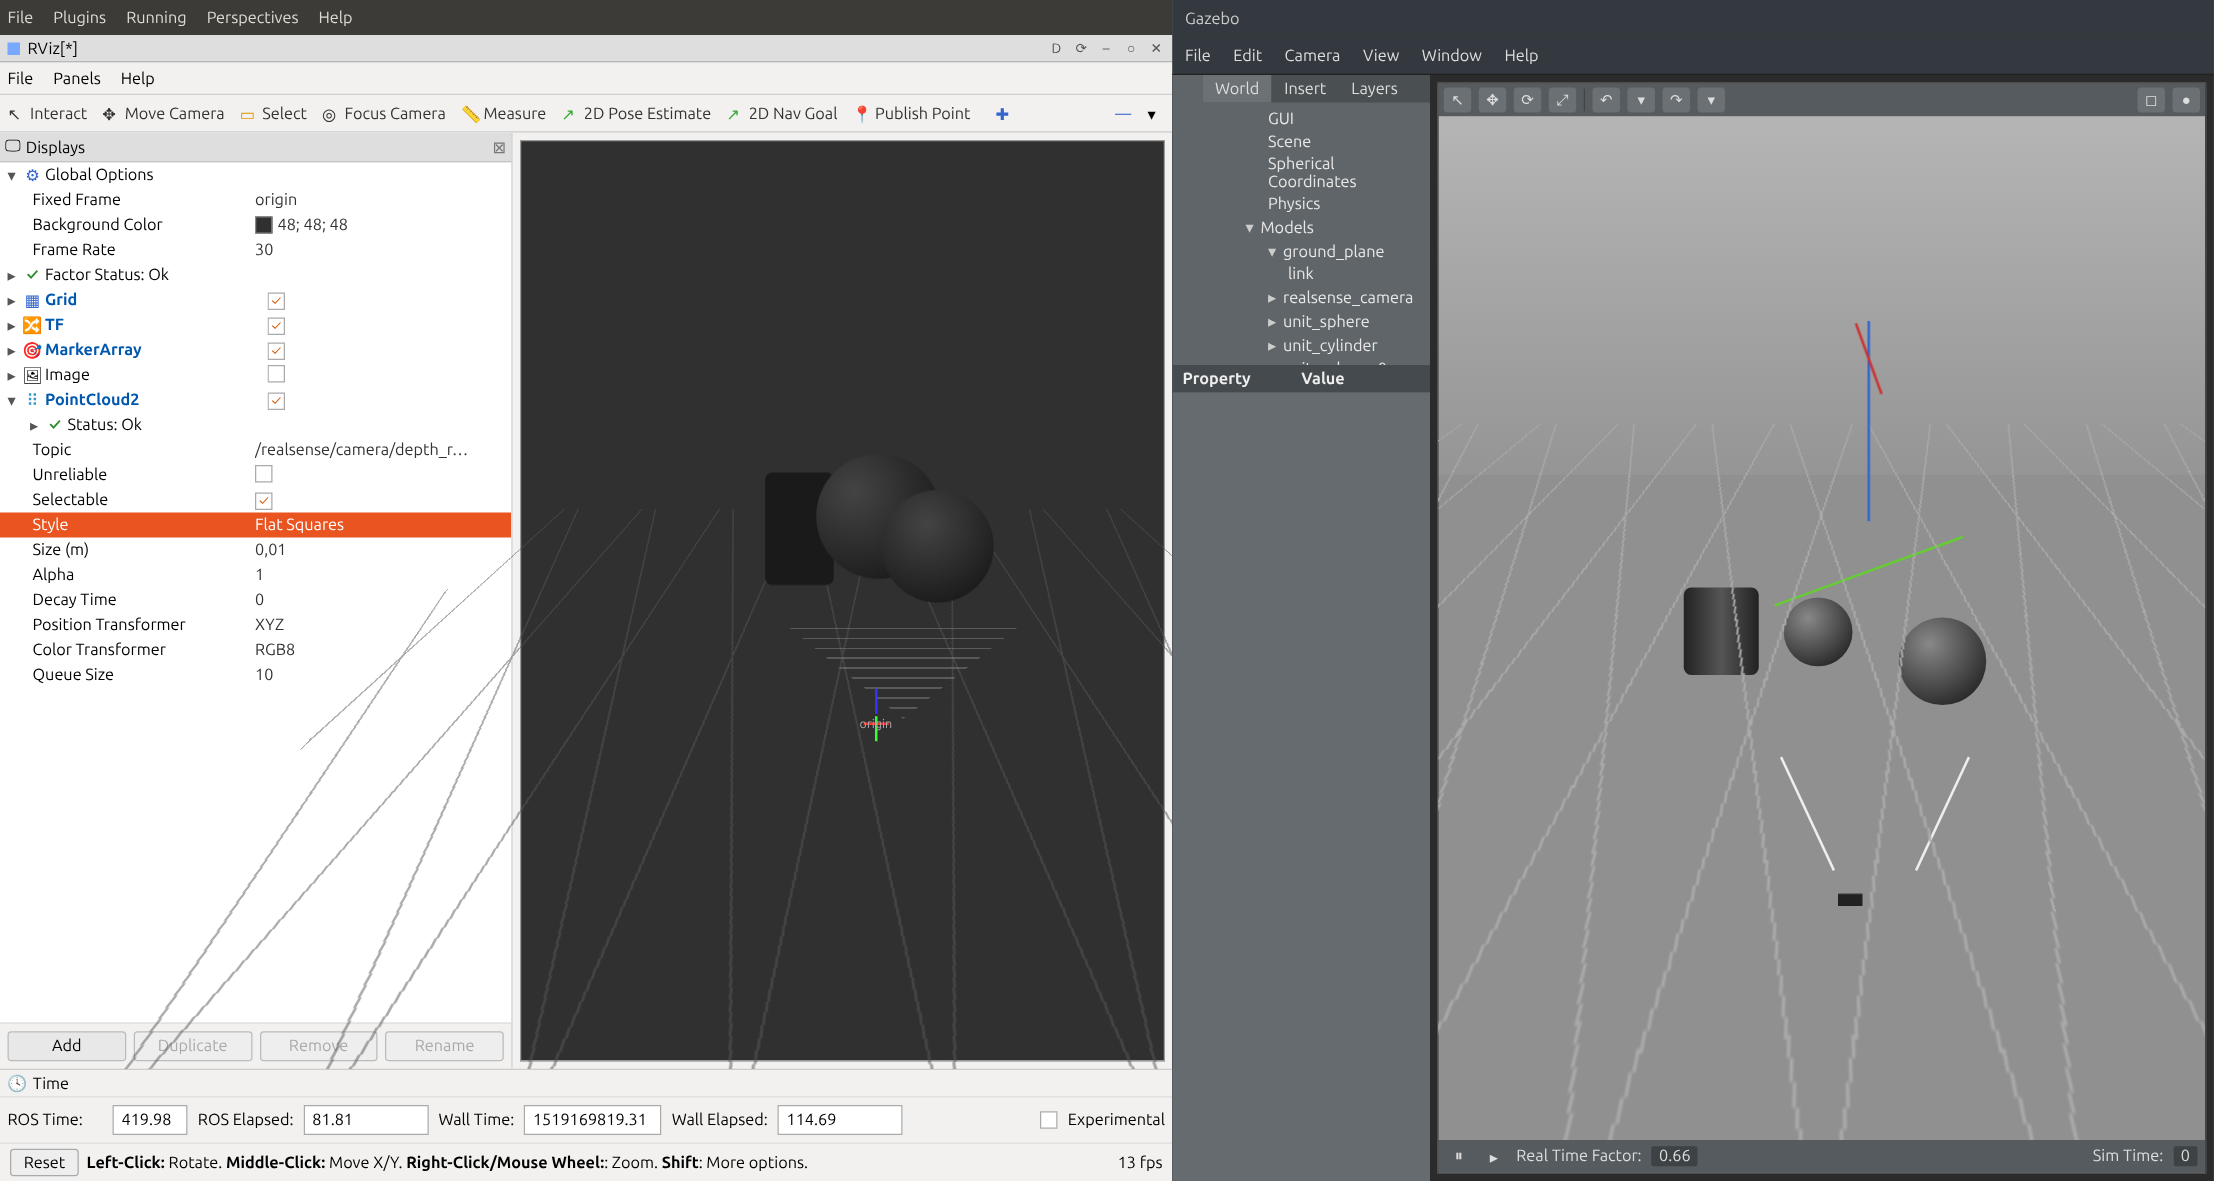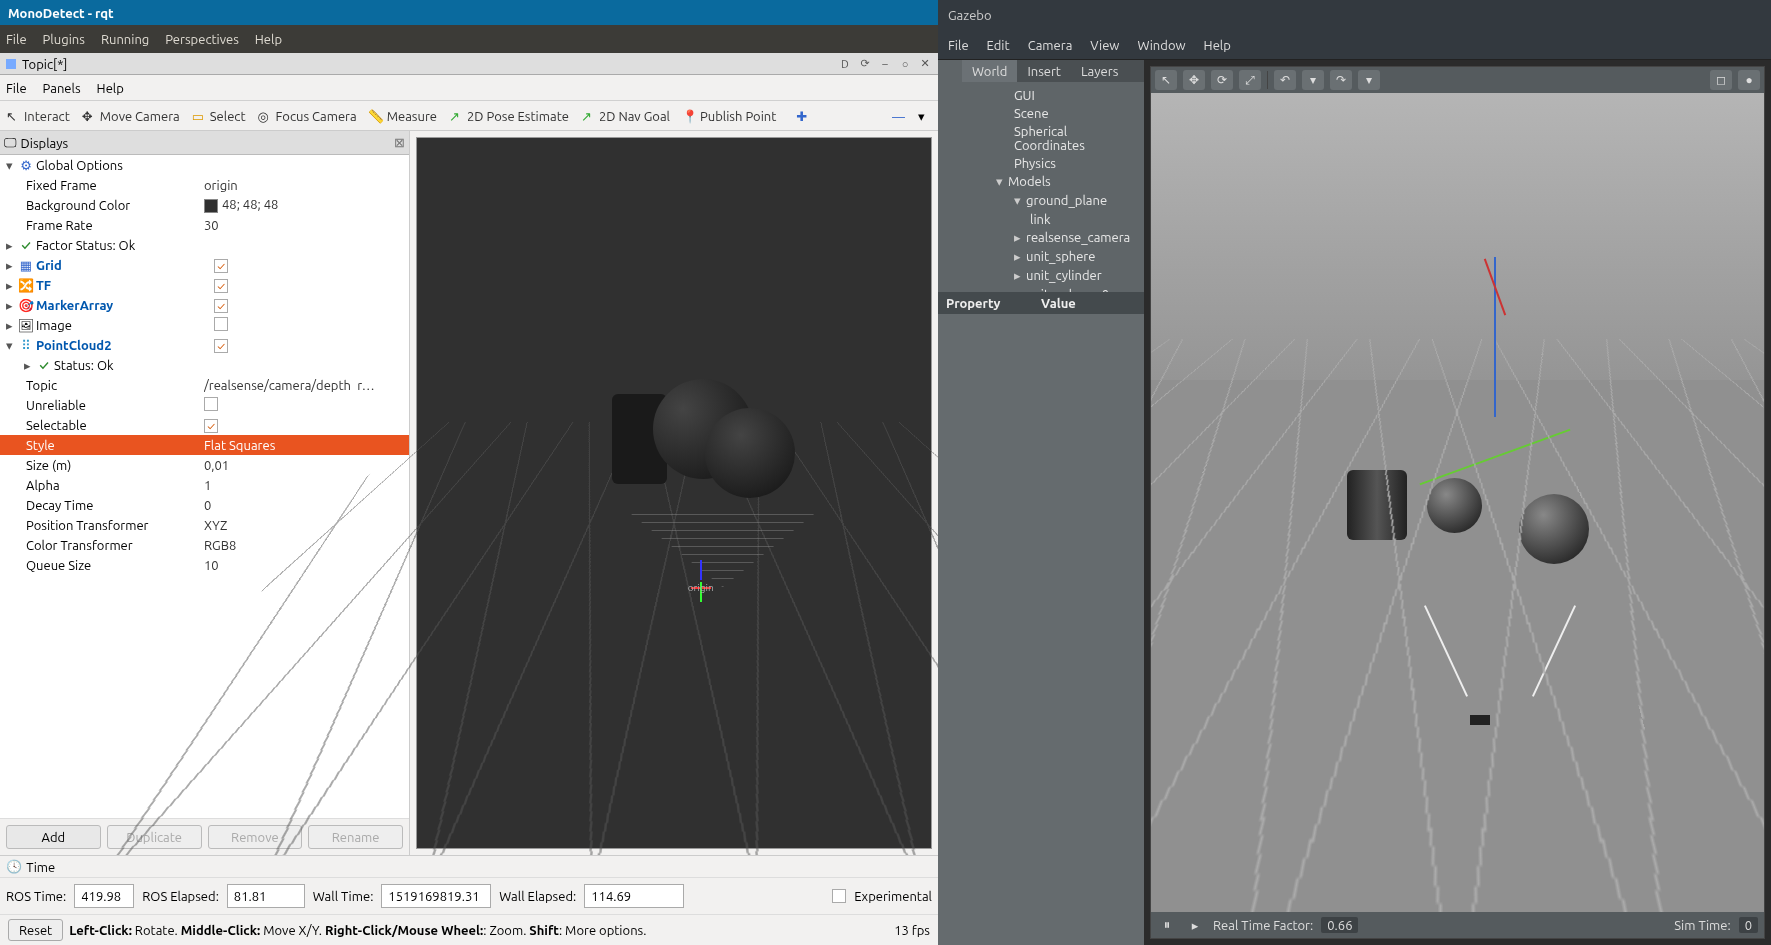--- a/index.html
+++ b/index.html
@@ -116,32 +116,31 @@
 
 .gz-status { height:26px; background:#555b5e; display:flex; align-items:center; padding:0 6px; gap:8px; color:#ddd; font-size:12.5px;}
 .gz-status .play { width:20px; height:18px; display:inline-flex; align-items:center; justify-content:center; cursor:pointer;}
 .gz-status .val { background:#3d4245; padding:1px 6px; border-radius:2px;}
 .terminal-strip { height:18px; background:#300a24; color:#eee; font-family:monospace; font-size:12px; padding:0 6px; white-space:nowrap; overflow:hidden;}
 </style>
 </head>
 <body>
 
 <div class="left-pane">
-  <div class="titlebar-rqt">MonoDetect - rqt</div>
   <div class="menubar">
     <span>File</span>
     <span>Plugins</span>
     <span>Running</span>
     <span>Perspectives</span>
     <span>Help</span>
   </div>
 
   <div class="rviz-title">
     <span style="width:10px;height:10px;background:#7af;"></span>
-    <span>Topic[*]</span>
+    <span>RViz[*]</span>
     <span class="spacer"></span>
     <span class="winbtn">D</span>
     <span class="winbtn">⟳</span>
     <span class="winbtn">–</span>
     <span class="winbtn">○</span>
     <span class="winbtn">✕</span>
   </div>
   <div class="rviz-menubar">
     <span>File</span>
     <span>Panels</span>
@@ -314,23 +313,23 @@
     </div>
   </div>
 
   <div class="time-panel">
     <div class="time-header">
       <span>🕓</span>
       <span>Time</span>
     </div>
     <div class="time-row">
       <span>ROS Time:</span>
-      <input style="width: 60px;" value="419.98">
+      <input style="width: 60px; margin-left: 16px;" value="419.98">
       <span>ROS Elapsed:</span>
-      <input style="width: 78px;" value="81.81">
+      <input style="width: 100px;" value="81.81">
       <span>Wall Time:</span>
       <input style="width: 110px;" value="1519169819.31">
       <span>Wall Elapsed:</span>
       <input style="width: 100px;" value="114.69">
       <span style="flex:1"></span>
       <span class="check"></span>
       <span>Experimental</span>
     </div>
     <div class="status-row">
       <button>Reset</button>

